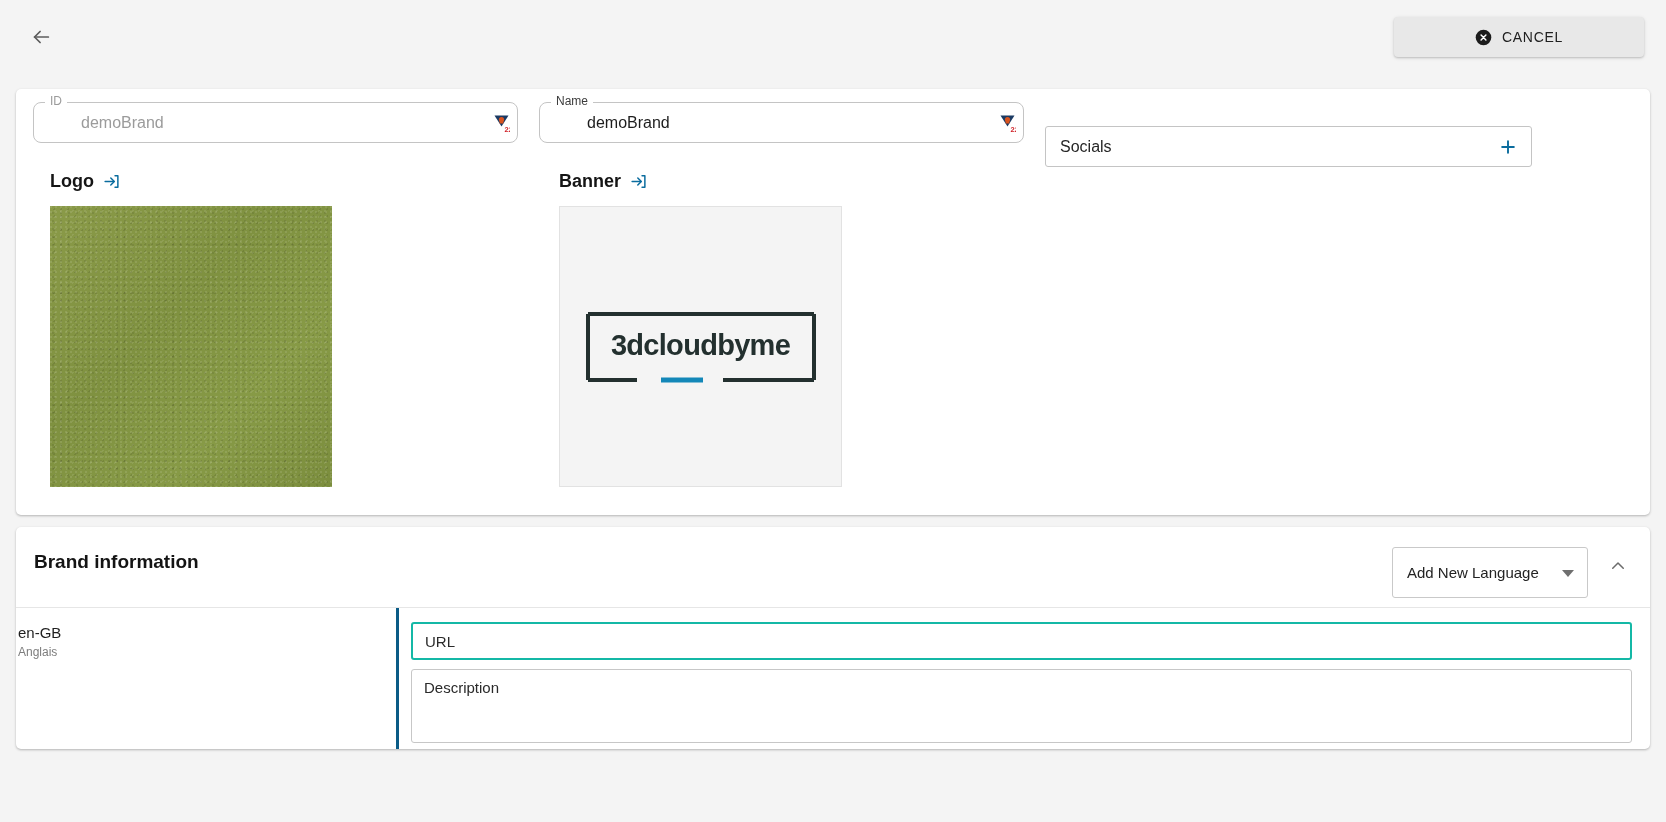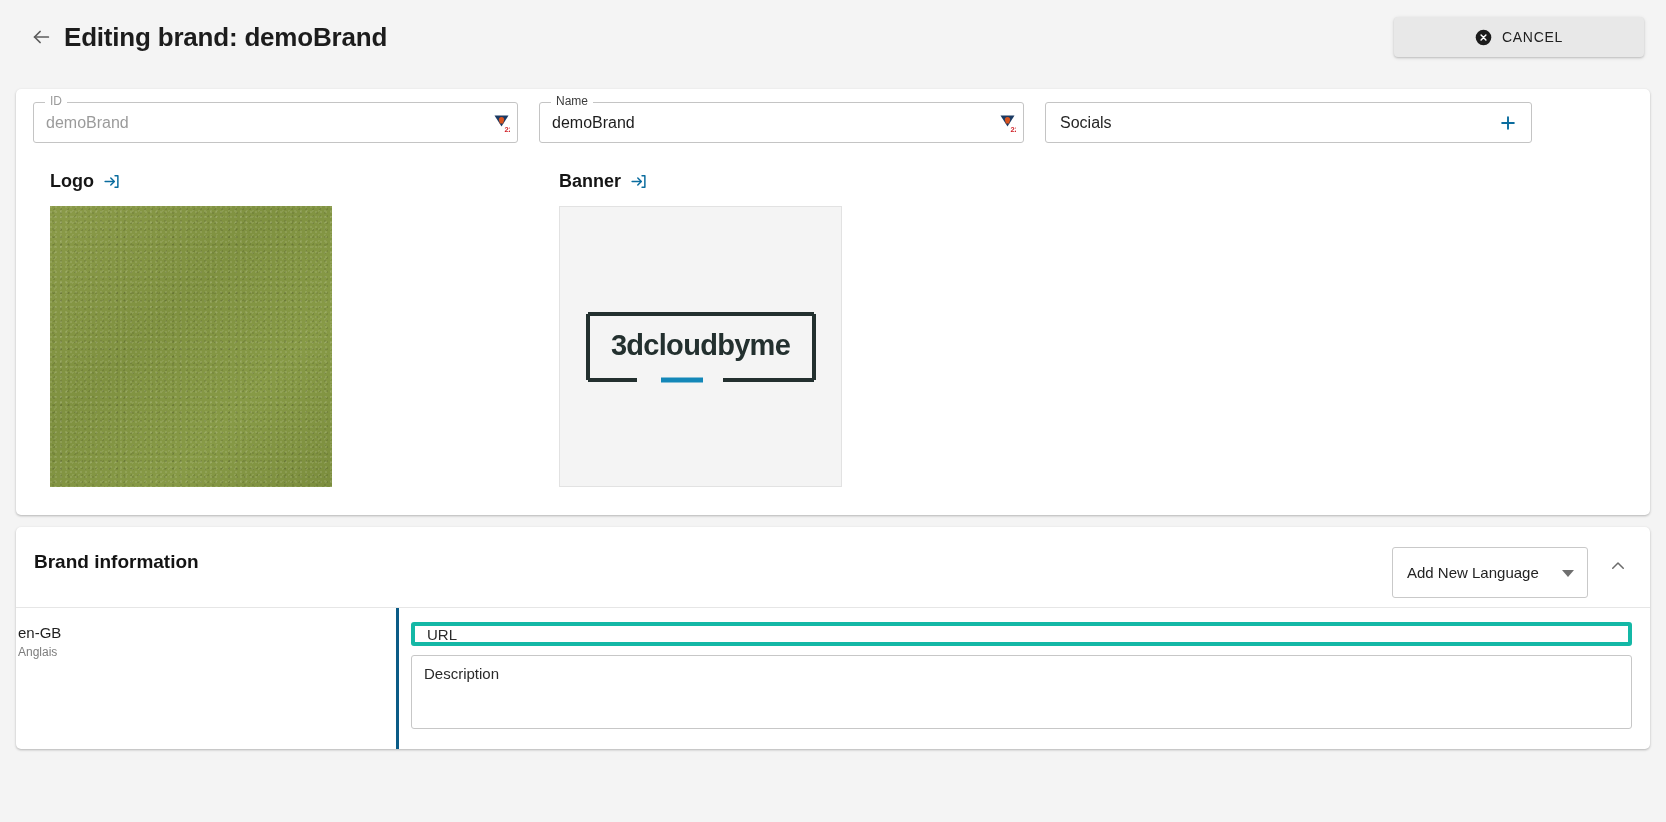--- a/index.html
+++ b/index.html
@@ -56,23 +56,23 @@
   }
   #card-media { top: 89px; height: 426px; }
   #card-info  { top: 527px; height: 222px; }
 
   
   .fields-row { position: absolute; left: 17px; top: 13px; display: flex; gap: 21px; }
 
   .outlined {
     position: relative;
     width: 485px; height: 41px;
-    border: 1px solid #c4c4c4; border-radius: 3px;
+    border: 1px solid #c4c4c4; border-radius: 8px;
     background: #fff;
-    display: flex; align-items: center;
+    display: flex; align-items: center; padding-left: 35px;
   }
   .outlined .legend {
     position: absolute; left: 11px; top: -8px;
     background: #fff; padding: 0 5px;
     font-size: 12px; line-height: 12px;
     white-space: nowrap;
   }
   .legend.muted { color: #9b9b9b; }
   .legend.dark  { color: #3c3c3c; }
   .outlined input {
@@ -88,21 +88,21 @@
   .lp-icon {
     position: absolute; right: 7px; top: 50%; transform: translateY(-50%);
     width: 17px; height: 19px;
   }
 
   .socials-box {
     position: relative;
     width: 487px; height: 41px;
     border: 1px solid #c4c4c4; border-radius: 3px;
     background: #fff;
-    display: flex; align-items: center;
+    display: flex; align-items: center; margin-top: 24px;
   }
   .socials-label {
     padding-left: 14px; font-size: 16px; color: #262626;
   }
   .plus-btn {
     position: absolute; right: 10px; top: 50%; transform: translateY(-50%);
     width: 26px; height: 26px;
     display: flex; align-items: center; justify-content: center;
     background: none; border: none; cursor: pointer; padding: 0;
     color: #0a6c9e;
@@ -175,22 +175,22 @@
   .lang-pane {
     width: 383px; padding: 16px 0 0 2px;
     border-right: 3px solid #0a5b86;
     position: relative;
   }
   .lang-code { font-size: 15px; color: #1f1f1f; }
   .lang-name { font-size: 12px; color: #7d7d7d; margin-top: 4px; }
 
   .trans-pane { flex: 1; padding: 14px 18px 0 12px; }
   .ti {
-    width: 100%; height: 24px;
-    border: 4px solid #14b8a6; border-radius: 3px; background: #fff;
+    width: 100%; height: 38px;
+    border: 2px solid #14b8a6; border-radius: 3px; background: #fff;
     outline: none; padding: 0 12px;
     font-size: 15px; color: #2a2a2a;
     font-family: "Liberation Sans", sans-serif;
   }
   .ta {
     width: 100%; height: 74px; margin-top: 9px;
     border: 1px solid #c7c7c7; border-radius: 3px; background: #fff;
     outline: none; padding: 9px 12px;
     font-size: 15px; color: #2a2a2a; resize: none;
     font-family: "Liberation Sans", sans-serif;
@@ -202,21 +202,20 @@
 
 <div class="page">
 
   <div class="header">
     <button class="back-btn" aria-label="Back">
       <svg width="22" height="22" viewBox="0 0 24 24" fill="none" stroke="currentColor" stroke-width="1.9" stroke-linecap="round" stroke-linejoin="round">
         <line x1="20" y1="12" x2="5" y2="12"></line>
           <polyline points="11 18 5 12 11 6"></polyline>
       </svg>
     </button>
-    <div class="page-title">Editing brand: demoBrand</div>
 
     <div class="header-actions">
       <button class="btn btn-cancel">
         <span class="ico">
           <svg width="17" height="17" viewBox="0 0 24 24">
             <circle cx="12" cy="12" r="11" fill="#1c1c1c"></circle>
             <path d="M8.6 8.6 L15.4 15.4 M15.4 8.6 L8.6 15.4" stroke="#ffffff" stroke-width="2.1" stroke-linecap="round"></path>
           </svg>
         </span>
         <span>CANCEL</span>

